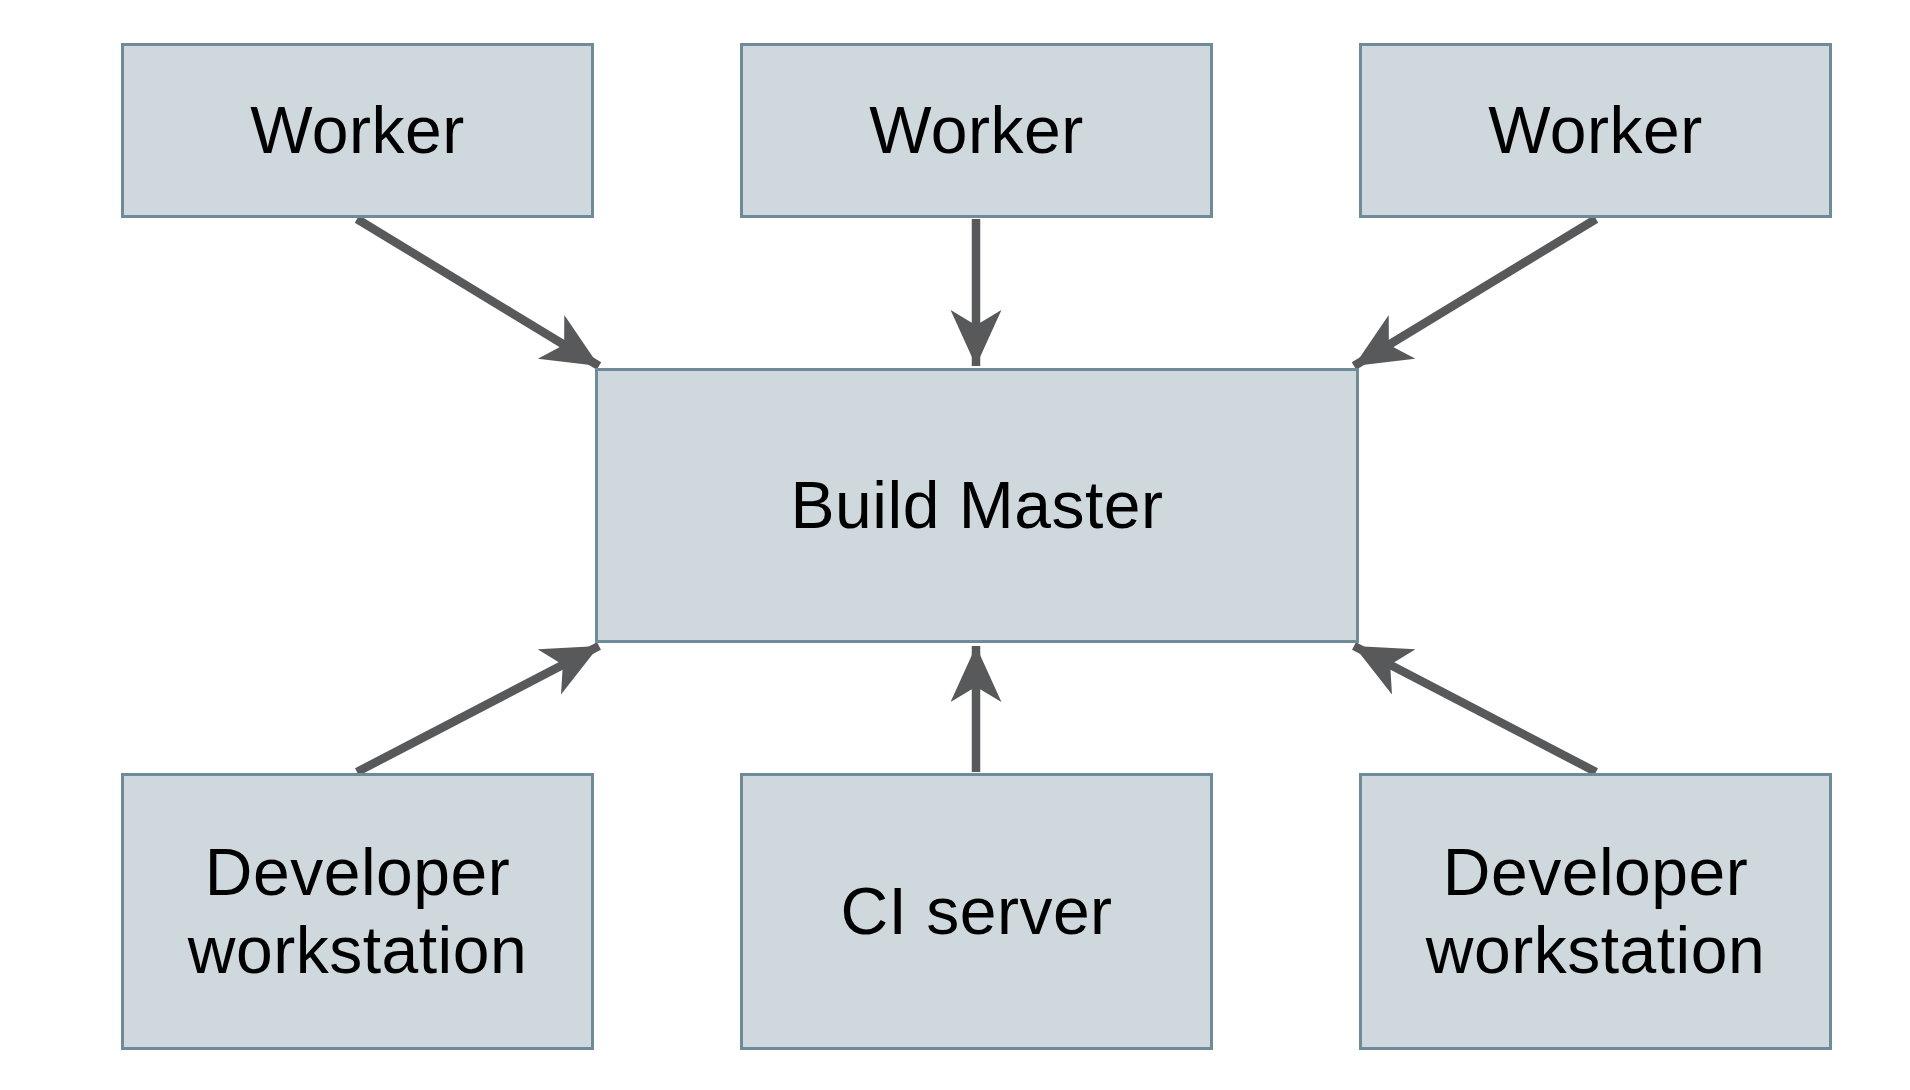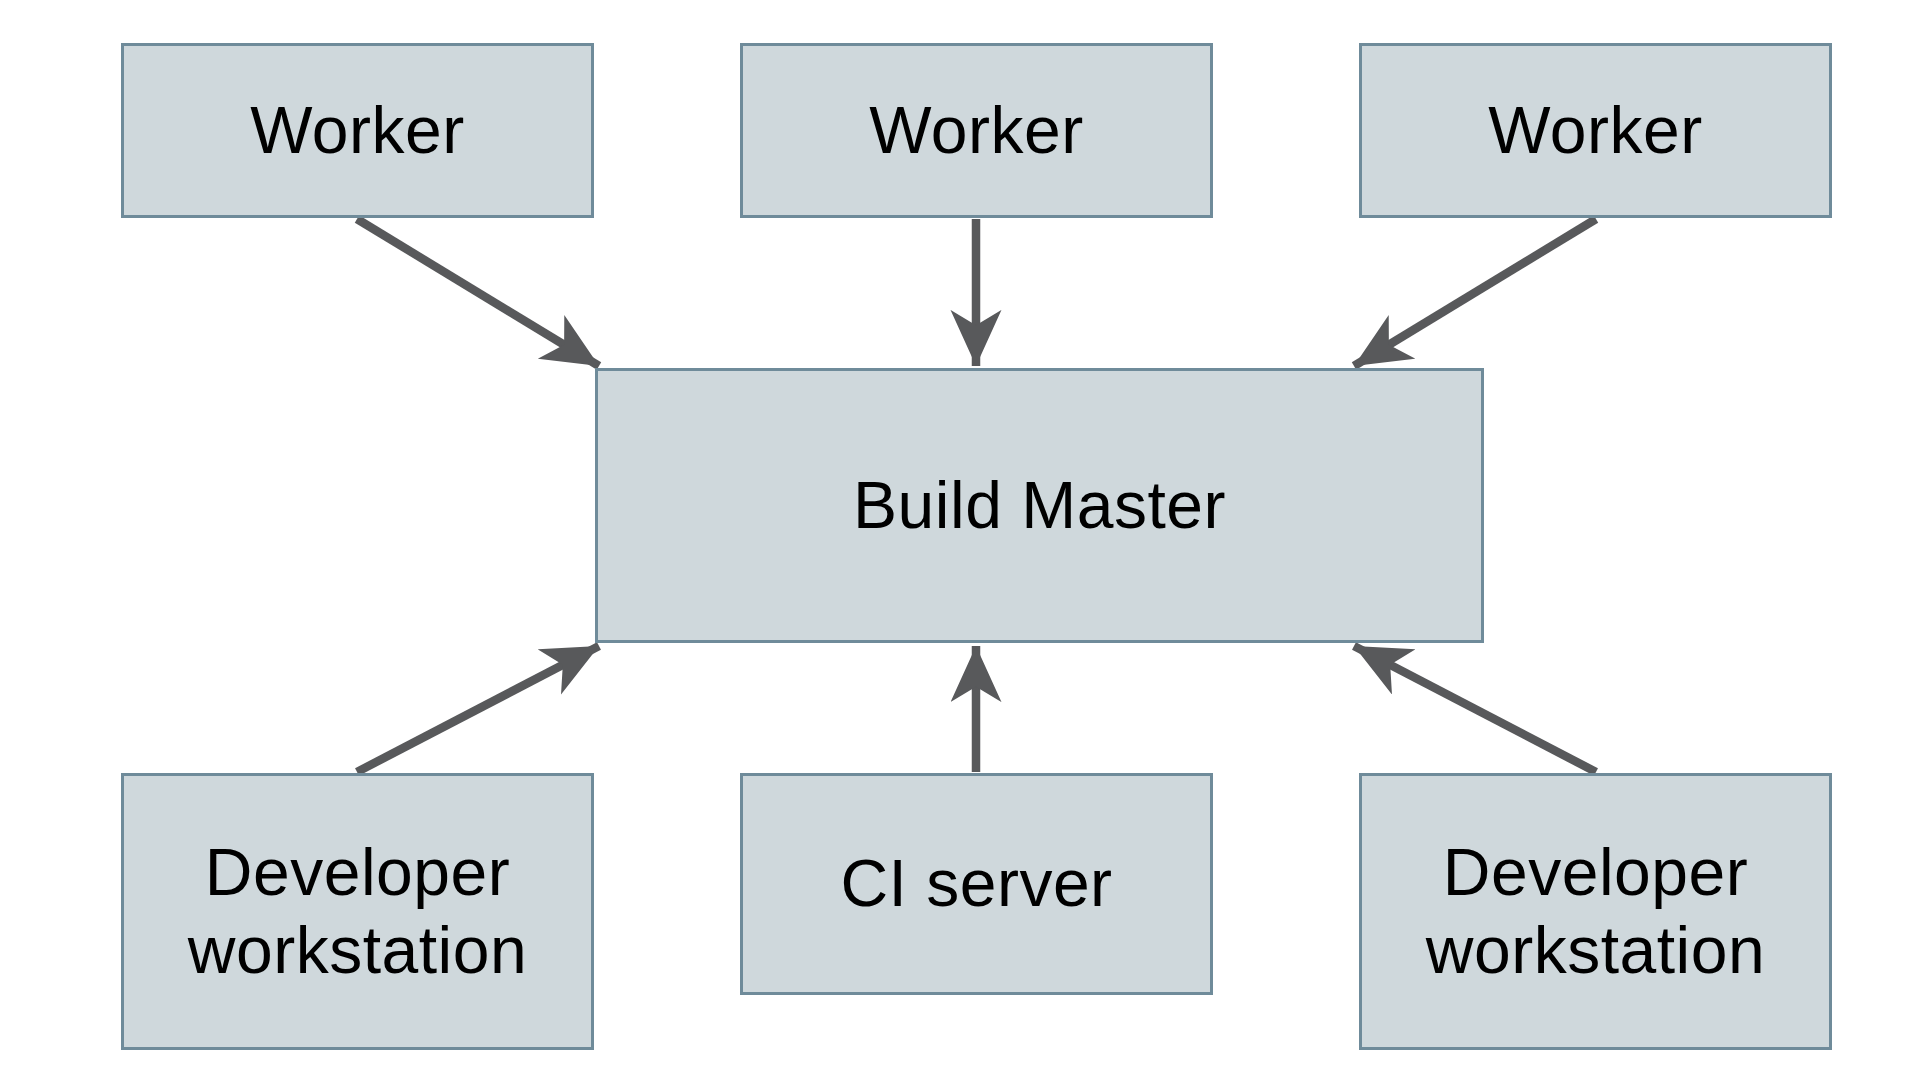--- a/index.html
+++ b/index.html
@@ -42,23 +42,23 @@
     justify-content:center;
     text-align:center;
     color:var(--text);
     font-size:66px;
     line-height:1.18;
     letter-spacing:0.5px;
   }
   #node-worker-1{left:121px;top:43px;width:473px;height:175px;}
   #node-worker-2{left:740px;top:43px;width:473px;height:175px;}
   #node-worker-3{left:1359px;top:43px;width:473px;height:175px;}
-  #node-build-master{left:595px;top:368px;width:889px;height:275px;align-items:center;}
+  #node-build-master{left:595px;top:368px;width:764px;height:275px;align-items:center;}
   #node-dev-workstation-left{left:121px;top:773px;width:473px;height:277px;}
-  #node-ci-server{left:740px;top:773px;width:473px;height:222px;}
+  #node-ci-server{left:740px;top:773px;width:473px;height:277px;}
   #node-dev-workstation-right{left:1359px;top:773px;width:473px;height:277px;}
   .node-label{display:block;padding:0 10px;}
 </style>
 </head>
 <body>
 
 <div class="canvas">
 
   <svg class="edges" viewBox="0 0 1910 1090" xmlns="http://www.w3.org/2000/svg">
     <defs>

